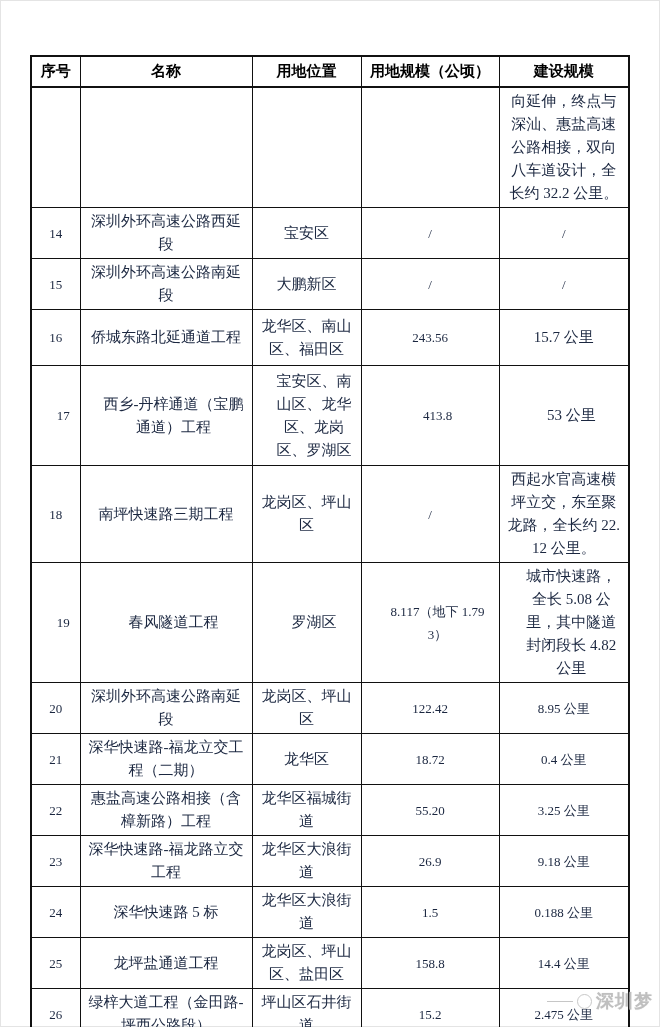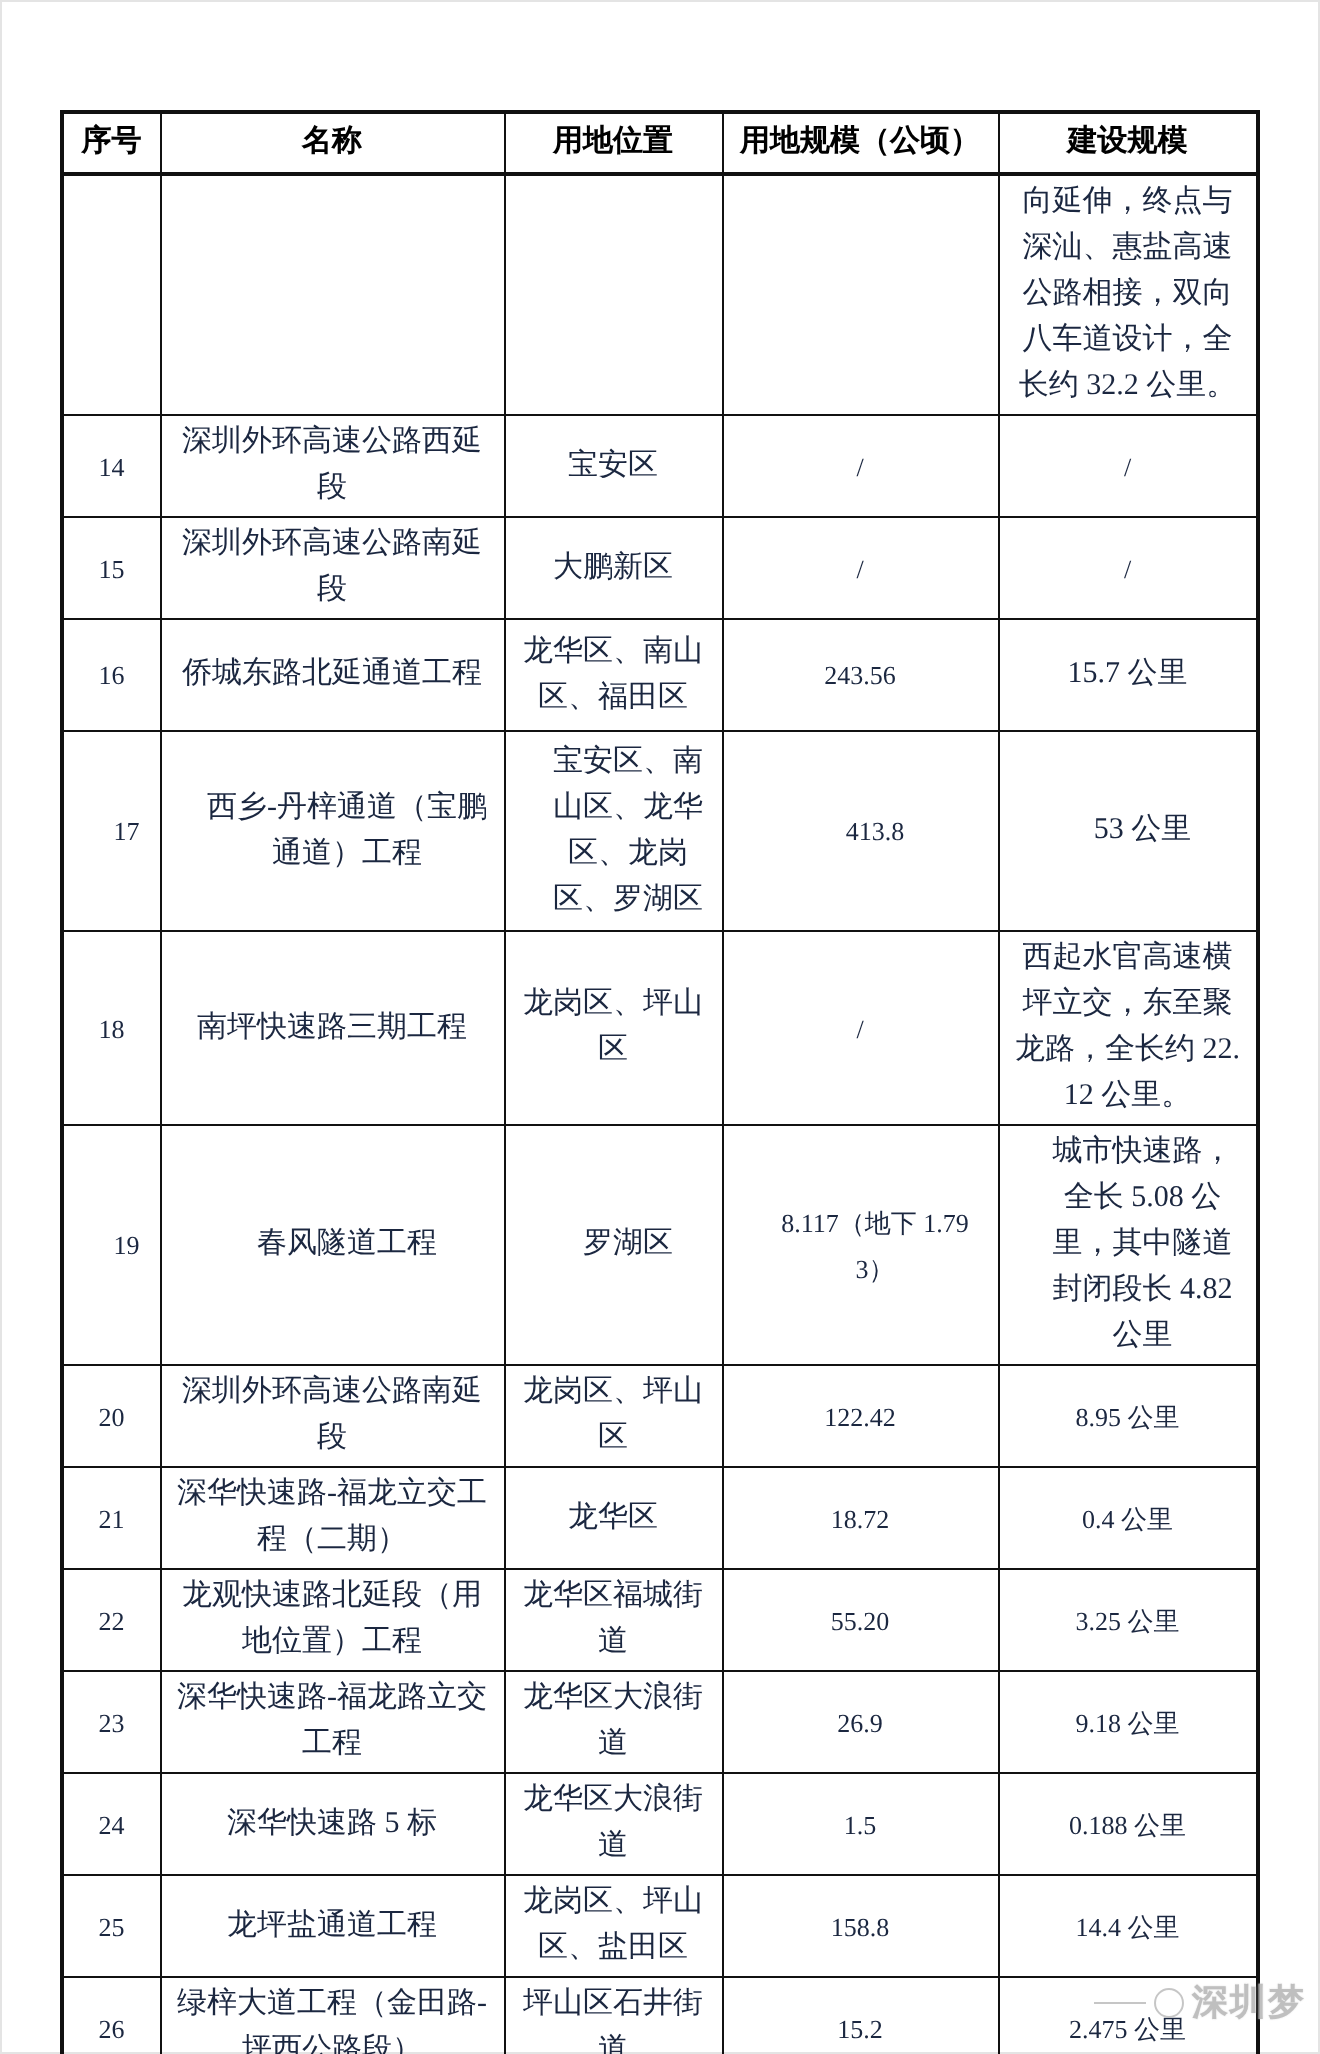--- a/index.html
+++ b/index.html
@@ -137,21 +137,21 @@
         </tr>
         <tr class="h-2">
           <td class="num">21</td>
           <td>深华快速路-福龙立交工程（二期）</td>
           <td>龙华区</td>
           <td class="num">18.72</td>
           <td class="num">0.4 公里</td>
         </tr>
         <tr class="h-2">
           <td class="num">22</td>
-          <td>龙观快速路北延段（用地位置）工程</td>
+          <td>惠盐高速公路相接（含樟新路）工程</td>
           <td>龙华区福城街道</td>
           <td class="num">55.20</td>
           <td class="num">3.25 公里</td>
         </tr>
         <tr class="h-2">
           <td class="num">23</td>
           <td>深华快速路-福龙路立交工程</td>
           <td>龙华区大浪街道</td>
           <td class="num">26.9</td>
           <td class="num">9.18 公里</td>

